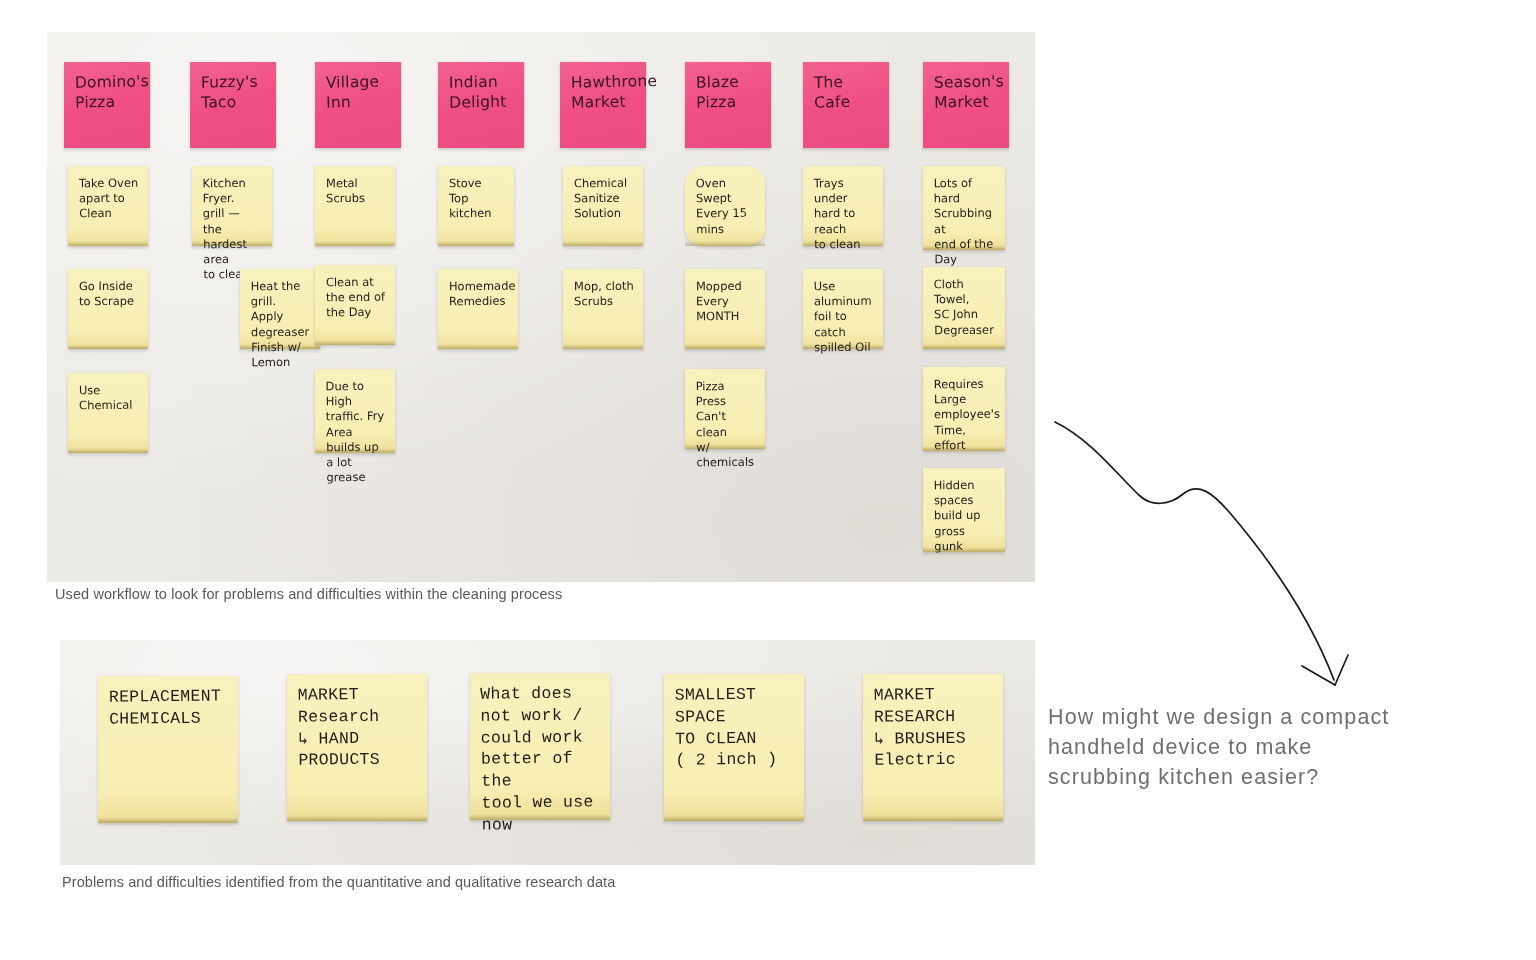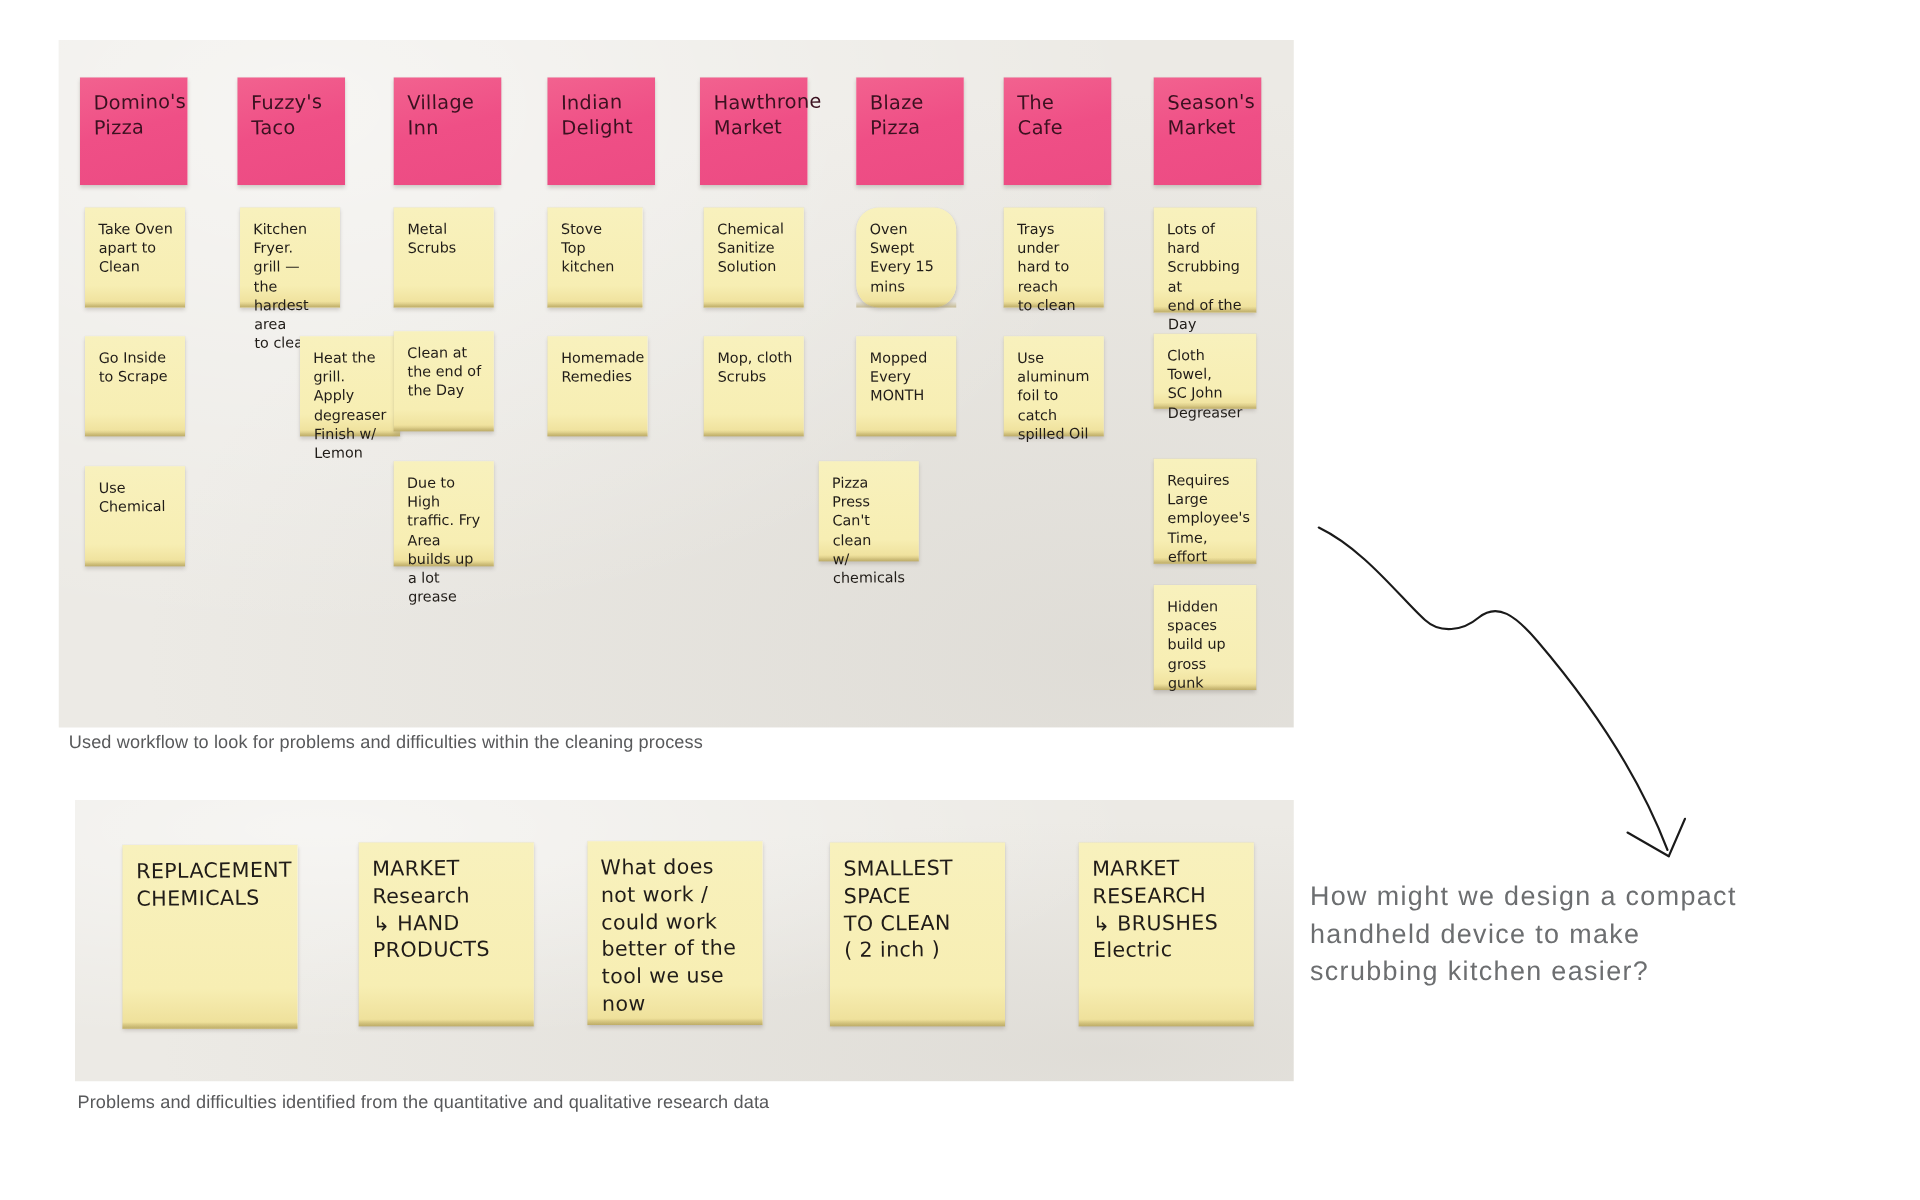--- a/index.html
+++ b/index.html
@@ -60,21 +60,21 @@
     color: #3b1120;
     font-size: 15.5px;
     letter-spacing: .2px;
   }
   .note.pink .txt { transform: rotate(-1.1deg); }
 
   .note.yellow {
     background: linear-gradient(180deg,#f8f1bd 0%, #f7eeb3 78%, #efe19c 96%, #d9c97f 100%);
     font-size: 11.5px;
   }
-  .note.yellow.big { font-size: 16.5px; letter-spacing:.3px; }
+  .note.yellow.big { font-size: 16.5px; letter-spacing:.3px;font-family:Liberation Mono, monospace; }
 
   
   .note.yellow::before{
     content:"";
     position:absolute;
     left:0; right:0; bottom:0; height:5px;
     background: linear-gradient(180deg, rgba(196,180,118,.0), rgba(168,150,86,.55));
   }
 
   
@@ -202,21 +202,21 @@
   </div>
   <div class="note yellow" style="left:638px; top:134px; width:80px; height:80px;border-radius:18px;">
     <span class="txt">Oven Swept
 Every 15 mins</span>
   </div>
   <div class="note yellow" style="left:638px; top:237px; width:80px; height:80px;">
     <span class="txt">Mopped
 Every
 MONTH</span>
   </div>
-  <div class="note yellow" style="left:608px; top:337px; width:80px; height:80px;">
+  <div class="note yellow" style="left:638px; top:337px; width:80px; height:80px;">
     <span class="txt">Pizza Press
 Can't clean
 w/ chemicals</span>
   </div>
 
   <div class="note pink" style="left:756px; top:30px; width:86px; height:86px;">
     <span class="txt">The Cafe</span>
   </div>
   <div class="note yellow" style="left:756px; top:134px; width:80px; height:80px;">
     <span class="txt">Trays under
@@ -232,21 +232,21 @@
   <div class="note pink" style="left:876px; top:30px; width:86px; height:86px;">
     <span class="txt">Season's
 Market</span>
   </div>
   <div class="note yellow" style="left:876px; top:134px; width:82px; height:84px;">
     <span class="txt">Lots of
 hard
 Scrubbing at
 end of the Day</span>
   </div>
-  <div class="note yellow" style="left:876px; top:235px; width:82px; height:60px;">
+  <div class="note yellow" style="left:876px; top:235px; width:82px; height:82px;">
     <span class="txt">Cloth Towel,
 SC John
 Degreaser</span>
   </div>
   <div class="note yellow" style="left:876px; top:335px; width:82px; height:84px;">
     <span class="txt">Requires Large
 employee's
 Time, effort</span>
   </div>
   <div class="note yellow" style="left:876px; top:436px; width:82px; height:84px;">

